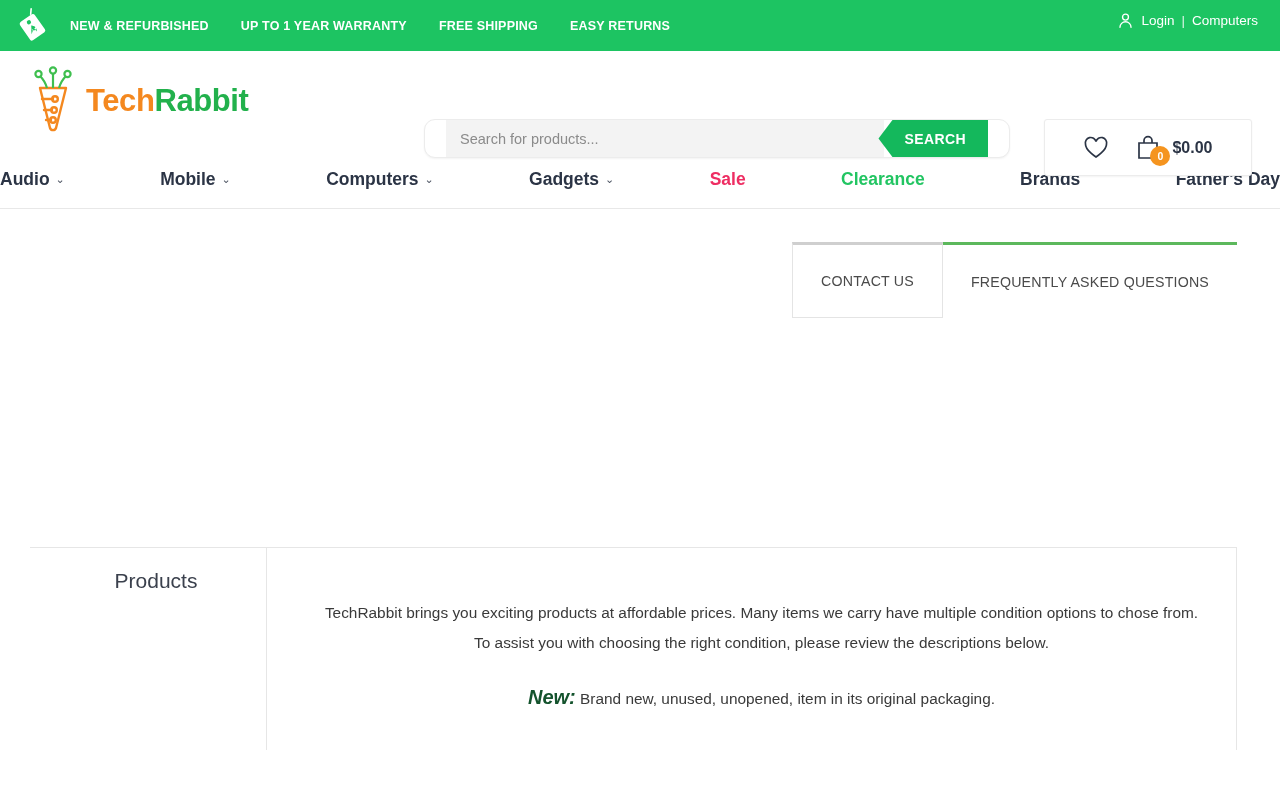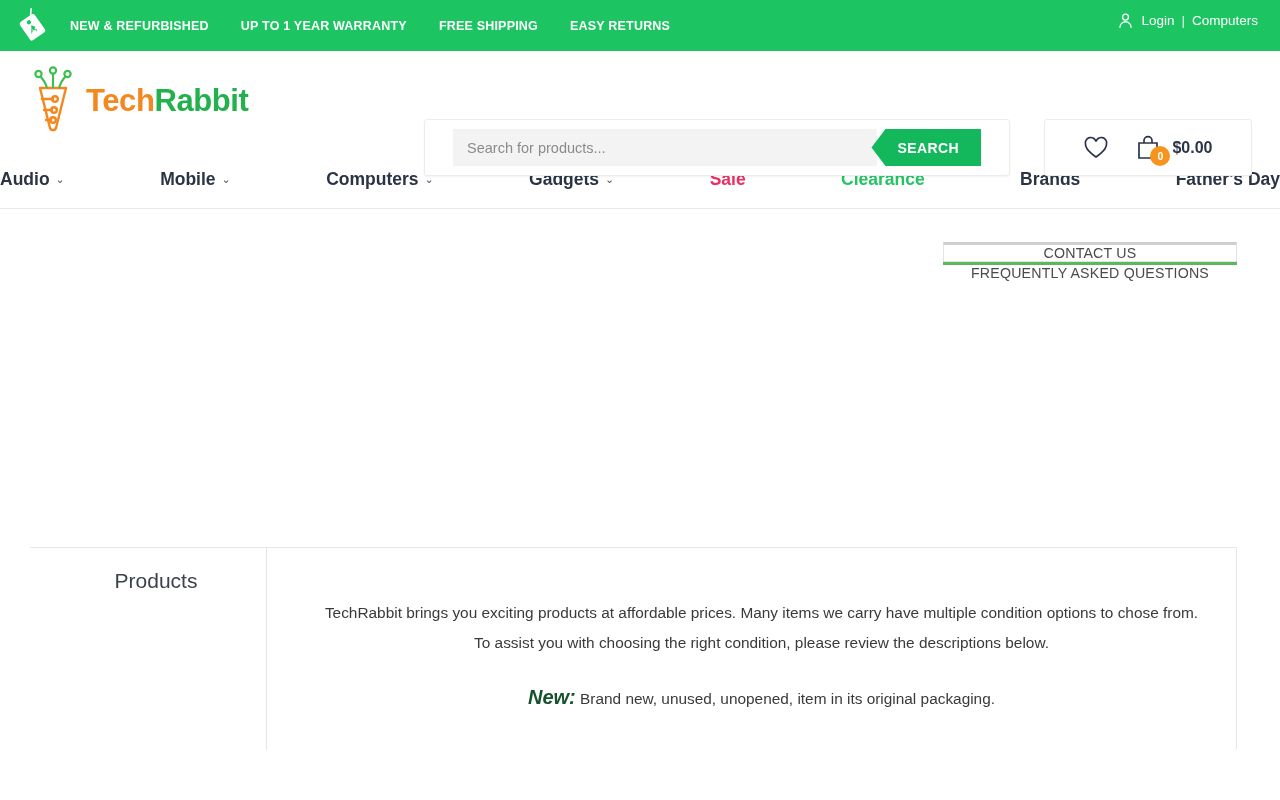--- a/index.html
+++ b/index.html
@@ -61,27 +61,27 @@
     gap: 8px;
     cursor: pointer;
   }
   .brand-word { font-size: 31px; font-weight: bold; letter-spacing: -.4px; }
   .brand-tech { color: #F4881F; }
   .brand-rabbit { color: #22B14C; }
 
   .search-wrap {
     position: absolute;
     left: 424px; top: 68px;
-    width: 586px; height: 57px;
+    width: 586px; height: 39px;
     background: #fff;
     border: 1px solid #ececec;
-    border-radius: 3px;
+    border-radius: 11px;
     box-shadow: 0 1px 2px rgba(0,0,0,.05);
     display: flex; align-items: center;
-    padding: 0 28px;
+    padding: 0 21px;
   }
   .search-field {
     flex: 1;
     height: 37px;
     background: #f3f3f3;
     border: none;
     outline: none;
     font-size: 14.5px;
     font-family: "Liberation Sans", sans-serif;
     color: #4c4c4c;
@@ -158,21 +158,20 @@
     color: #333b49;
     letter-spacing: -.3px;
   }
 
   .tabs {
     position: absolute;
     right: 43px; top: 33px;
     display: flex;
     align-items: stretch;
     height: 76px;
-    flex-direction: column;
   }
   .tab {
     display: flex; align-items: center; justify-content: center;
     padding: 0 28px;
     font-size: 14.2px;
     color: #4a4a4a;
     letter-spacing: .2px;
     cursor: pointer;
     white-space: nowrap;
     background: #fff;

